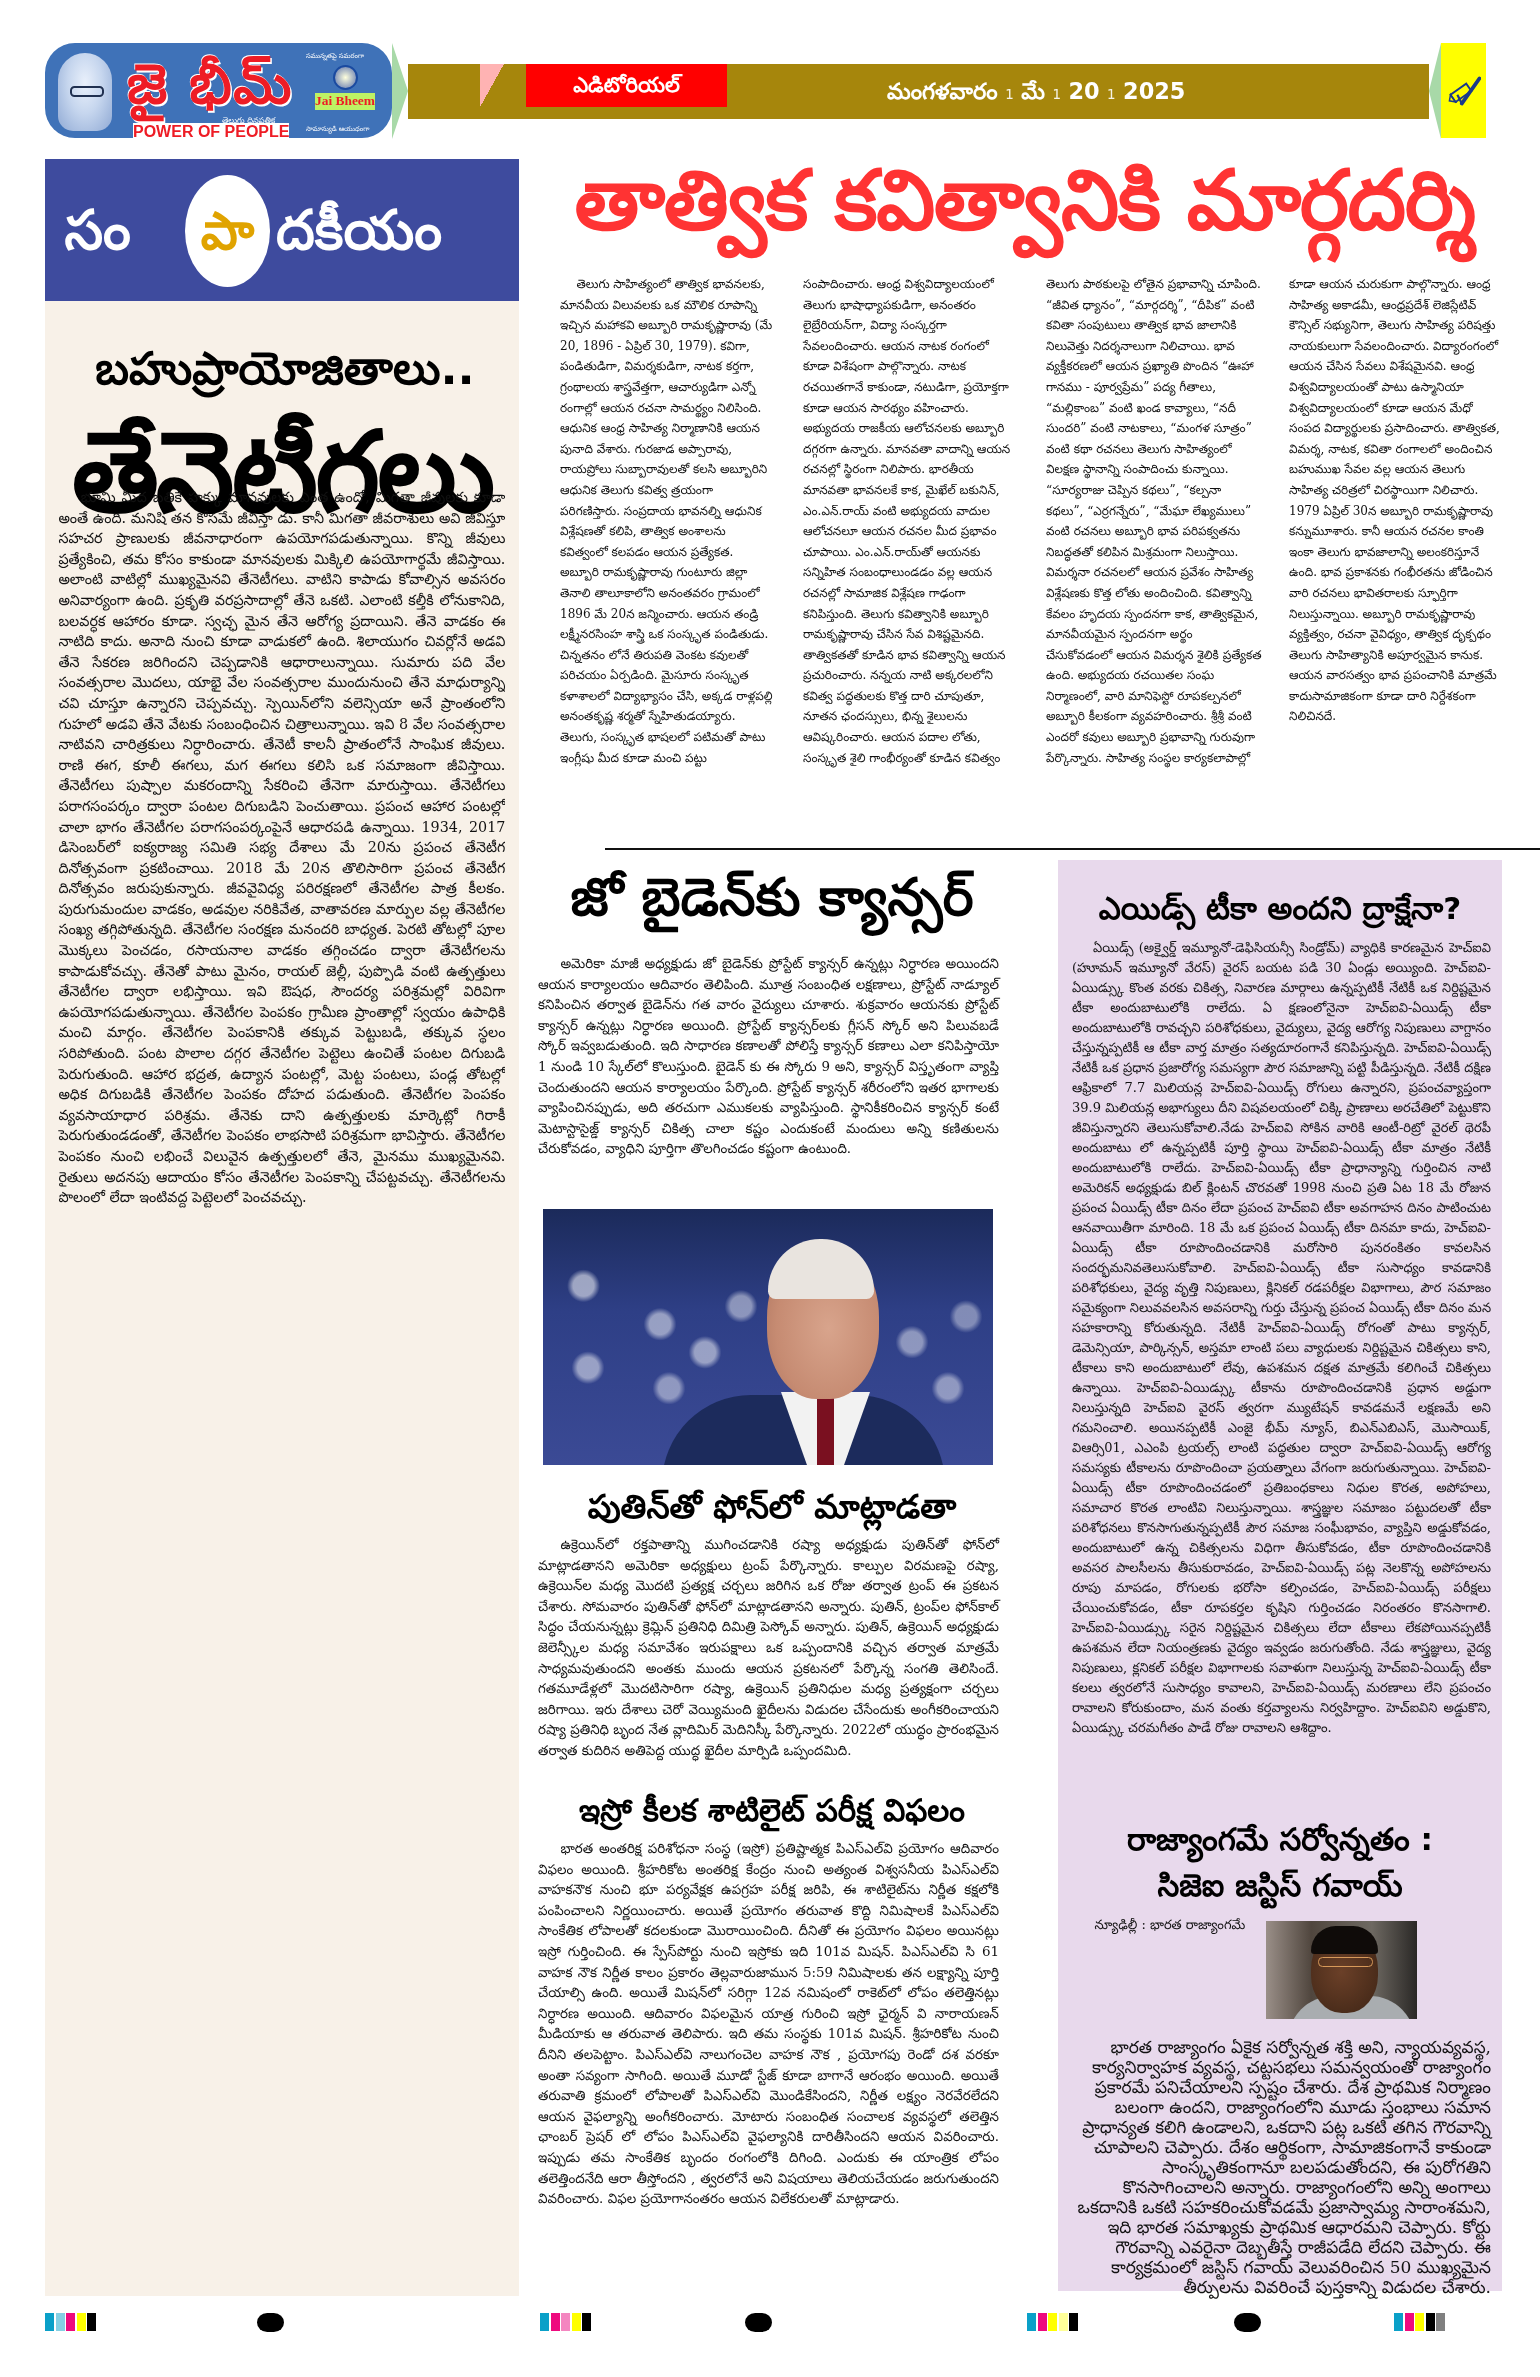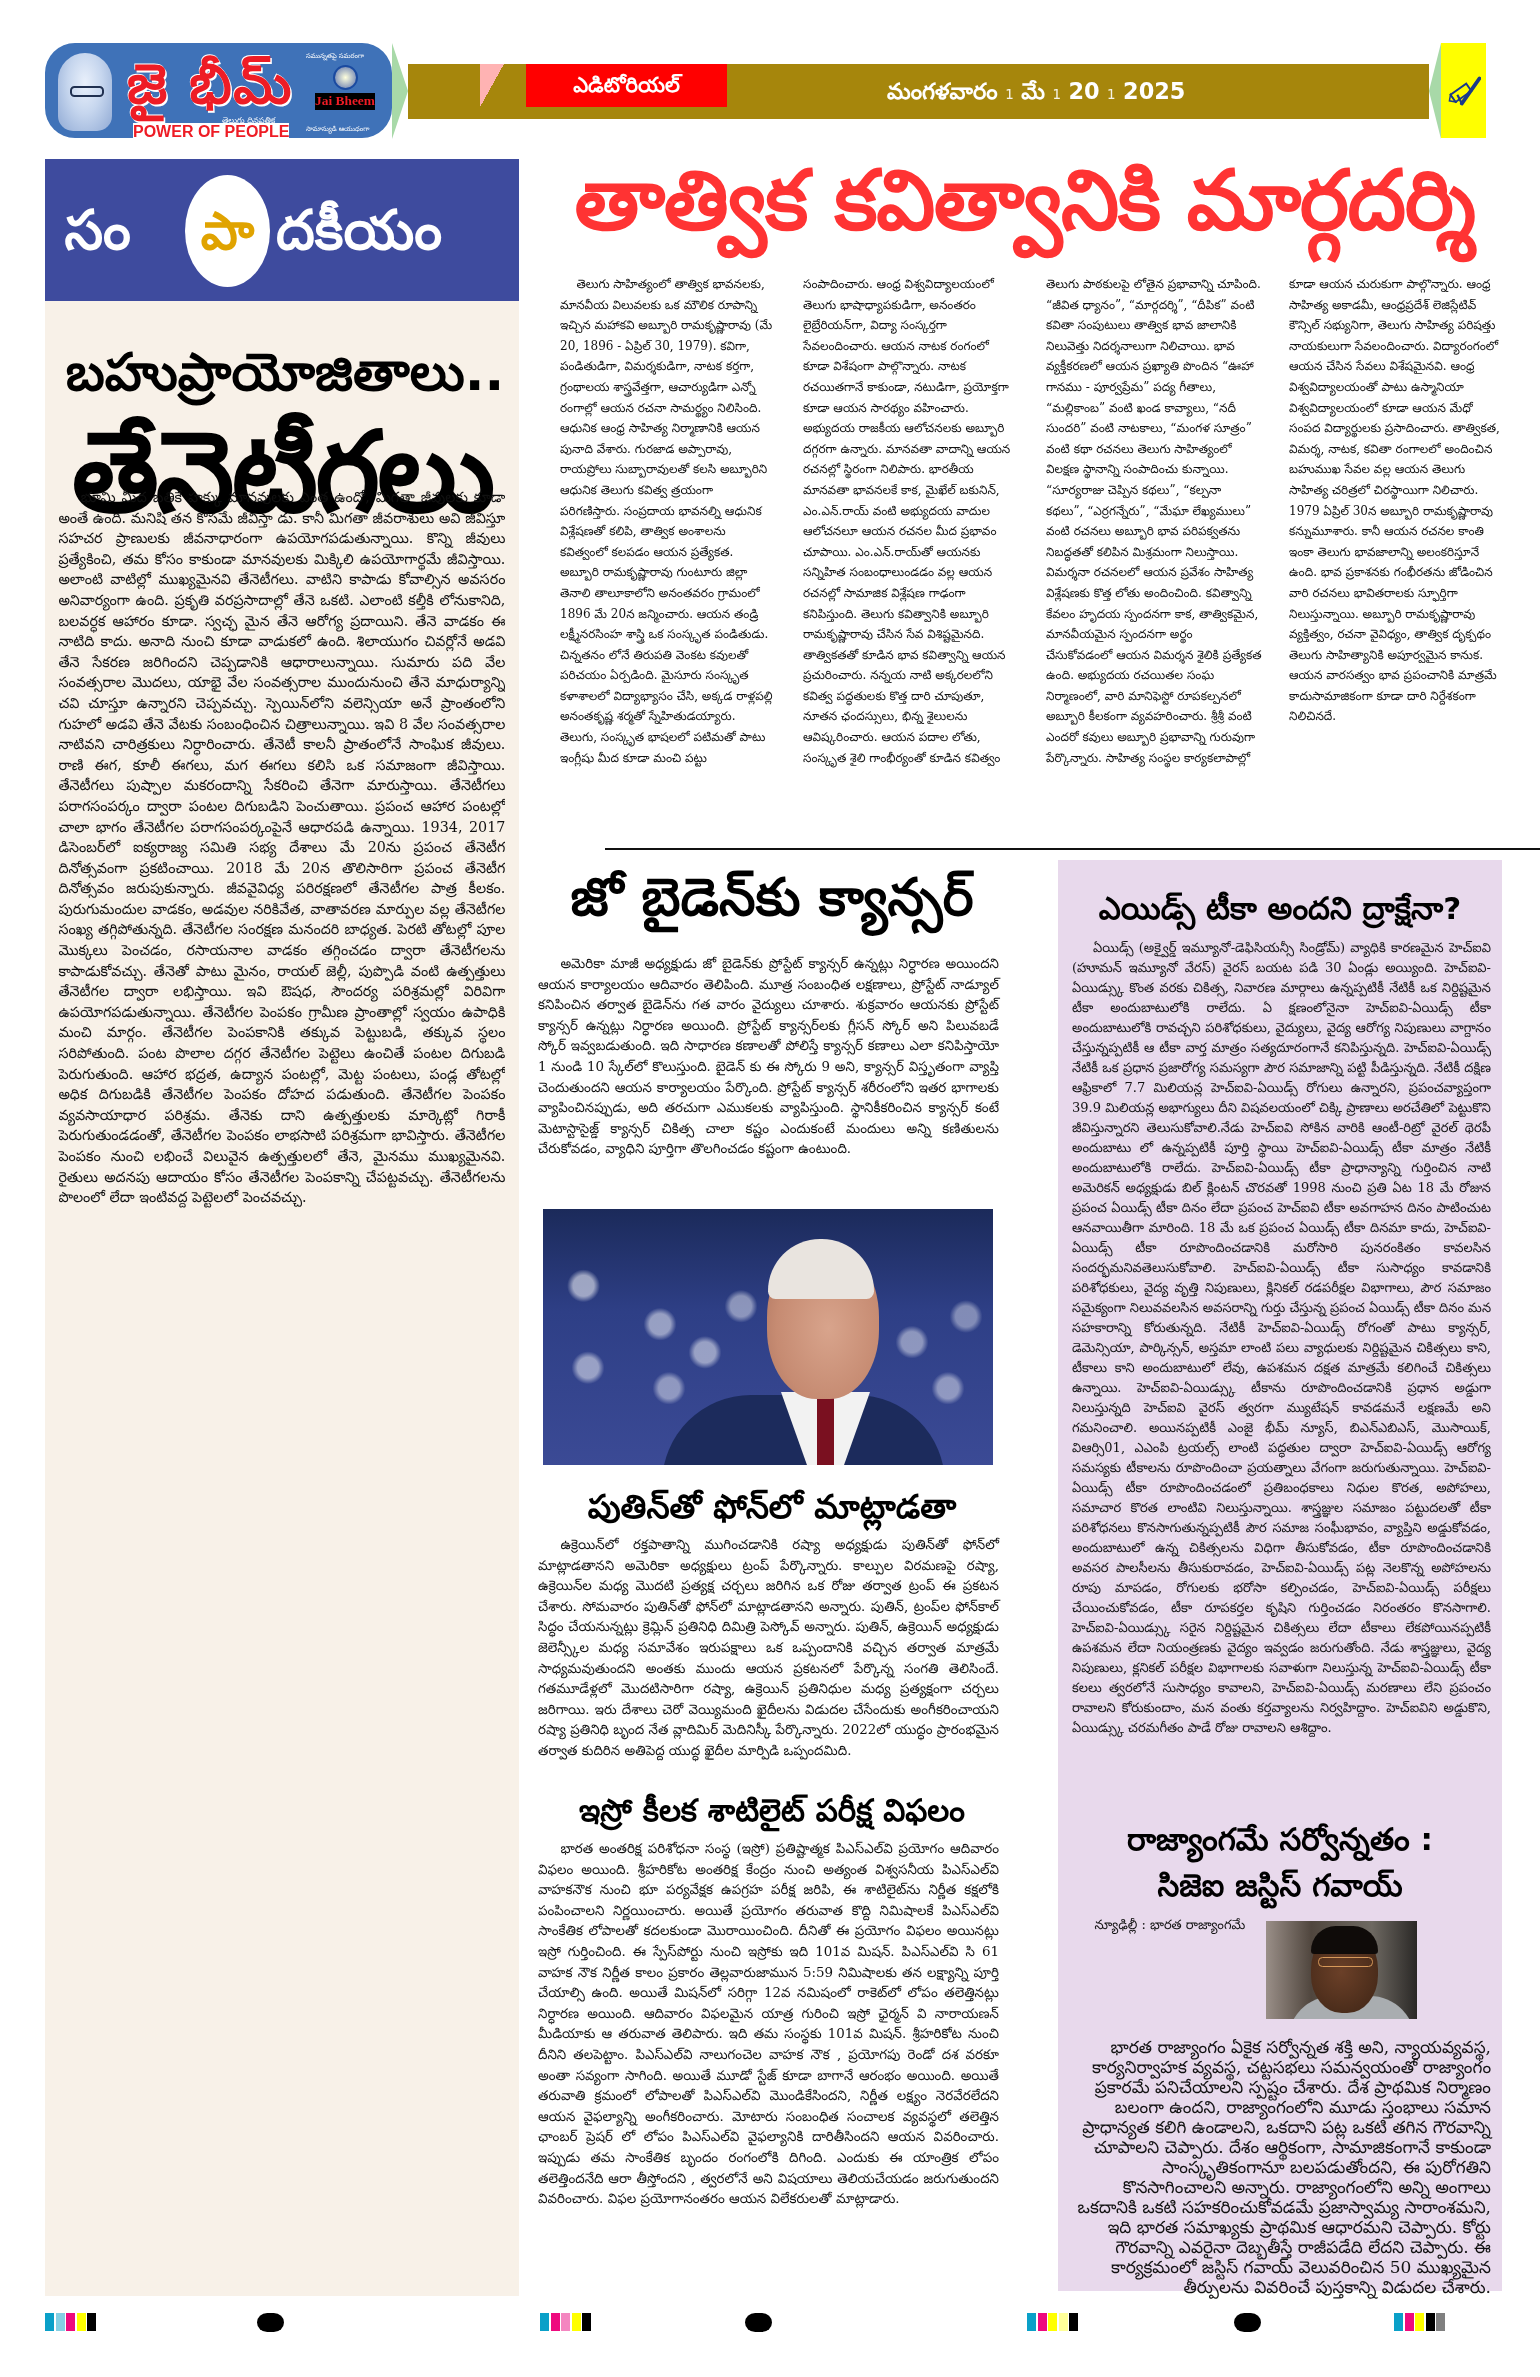--- a/index.html
+++ b/index.html
@@ -22,21 +22,21 @@
               font-family: "DejaVu Sans", sans-serif; }
   .mast-power { position: absolute; left: 88px; top: 80px; font-size: 16px; font-weight: bold;
                 color: #ee1c25; font-family: "Liberation Sans", sans-serif; background:#fff; padding: 0 0; }
   .mast-tag1, .mast-tag2 { position: absolute; left: 261px; font-size: 6.7px; color: #fff;
                 font-family: "DejaVu Sans", sans-serif; }
   .mast-tag1 { top: 9px; } .mast-tag2 { top: 82px; }
   .mast-logo { position: absolute; left: 270px; top: 22.4px; width: 60px; height: 54px; }
   .mast-logo .circ { width: 25px; height: 25px; border-radius: 50%; border: 2.2px solid #1a4aa0;
                 background: radial-gradient(circle, #ffd 0%, #89b 70%); margin: 0 auto; }
   .mast-logo .lbl { color: #ee1c25; font-family: "Liberation Serif", serif; font-weight: bold;
-                font-size: 13.4px; text-align: center; background: #000000; margin-top: 3px; line-height: 16.4px; }
+                font-size: 13.4px; text-align: center; background: #bef264; margin-top: 3px; line-height: 16.4px; }
   .mast-wedge { position: absolute; left: 392px; top: 43px; width: 0; height: 0;
                 border-top: 48px solid transparent; border-bottom: 48px solid transparent;
                 border-left: 16.4px solid #a8d9a8; }
 
   .band { position: absolute; left: 408px; top: 64px; width: 1021px; height: 55px; background: #a6860c; }
   .band-tri { position: absolute; left: 480px; top: 64px; width: 24px; height: 43px;
               background: linear-gradient(to bottom right, #ffb3b3 50%, transparent 50%); }
   .section-tag { position: absolute; left: 526px; top: 64px; width: 201px; height: 43px;
                  background: #ff0000; color: #fff; font-family: "DejaVu Sans", sans-serif;
                  font-weight: bold; font-size: 21px; text-align: center; line-height: 43px; }
@@ -55,21 +55,21 @@
               background: #f8f1e8; }
   .samp { position: absolute; left: 0; top: 0; width: 474px; height: 142px; background: #3e4b9e;
           color: #fff; font-family: "DejaVu Sans", sans-serif; font-weight: bold;
           font-size: 55px; line-height: 142px; }
   .samp .p1 { position: absolute; left: 19.4px; }
   .samp .circle { position: absolute; left: 140px; top: 16.4px; width: 85px; height: 112px;
                   border-radius: 50%; background: #fff; color: #e0a300; text-align: center;
                   line-height: 112px; font-size: 52px; }
   .samp .p2 { position: absolute; left: 231px; }
   .kicker { position: absolute; left: 0; top: 183px; width: 474px; text-align: center;
-            font-family: "DejaVu Sans", sans-serif; font-weight: 900; font-size: 52px; color: #000; padding-left: 6px; }
+            font-family: "DejaVu Sans", sans-serif; font-weight: 900; font-size: 45px; color: #000; padding-left: 6px; }
   .big-head { position: absolute; left: 0; top: 246px; width: 474px; text-align: center;
               font-family: "DejaVu Sans", sans-serif; font-weight: 900; font-size: 112px;
               line-height: 134px; color: #000; letter-spacing: -3px; }
   .left-body { position: absolute; left: 13.4px; top: 328px; width: 447px; height: 1774px;
                font-size: 14.3px; line-height: 20.6px; text-align: justify; overflow: hidden;
                text-indent: 22.4px; }
 
   
   .lead-head { position: absolute; left: 544px; top: 145px; width: 961px; text-align: center;
                font-family: "DejaVu Sans", sans-serif; font-weight: 900; font-size: 83px;

